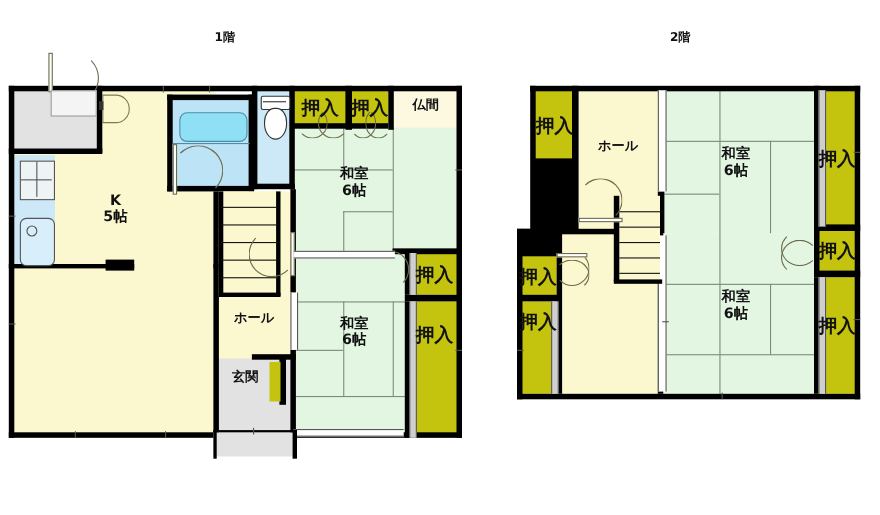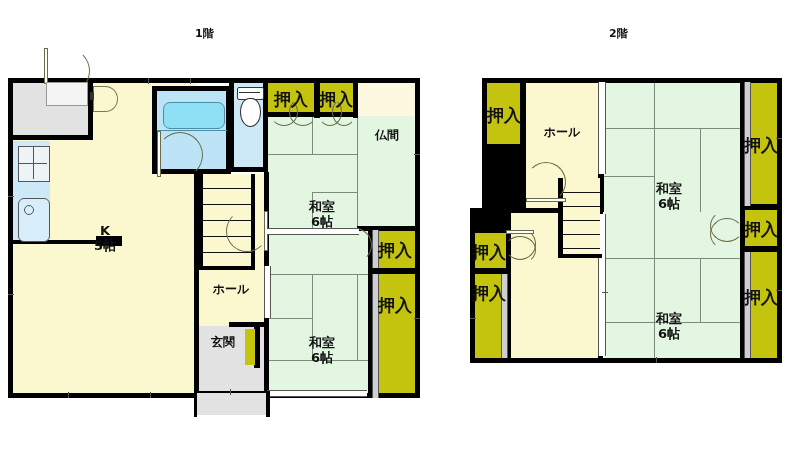--- a/index.html
+++ b/index.html
@@ -38,21 +38,21 @@
   .r-bath    {background:#bde3f7;}
 
   
   .lab{
     position:absolute;
     color:#111;font-weight:bold;
     text-align:center;white-space:nowrap;
     line-height:1.12;
     letter-spacing:0px;
   }
-  .lab-lg{font-size:13px;margin-top:48px;}
+  .lab-lg{font-size:13px;}
   .lab-md{font-size:12px;}
   .lab-sm{font-size:17px;}
 
   
   .ln-h{position:absolute;height:1px;background:#7d8a7d;}
   .ln-v{position:absolute;width:1px;background:#7d8a7d;}
   .ln-h2{position:absolute;height:1px;background:#999;}
   .ln-v2{position:absolute;width:1px;background:#999;}
 
   
@@ -246,21 +246,21 @@
     <div class="lab lab-lg" style="left:283px;top:74px;width:62px;">
       <span>和室</span><br>
       <span>6帖</span>
     </div>
 
     <div class="lab lab-lg" style="left:283px;top:210px;width:62px;">
       <span>和室</span><br>
       <span>6帖</span>
     </div>
 
-    <div class="lab lab-md" style="left:351px;top:11px;width:56px;margin-top:40px;">
+    <div class="lab lab-md" style="left:351px;top:11px;width:56px;">
       <span>仏間</span>
     </div>
 
     <div class="lab lab-sm" style="left:260px;top:12px;width:46px;">
       <span>押入</span>
     </div>
     <div class="lab lab-sm" style="left:311px;top:12px;width:34px;">
       <span>押入</span>
     </div>
     <div class="lab lab-sm" style="left:366px;top:163px;width:42px;">

